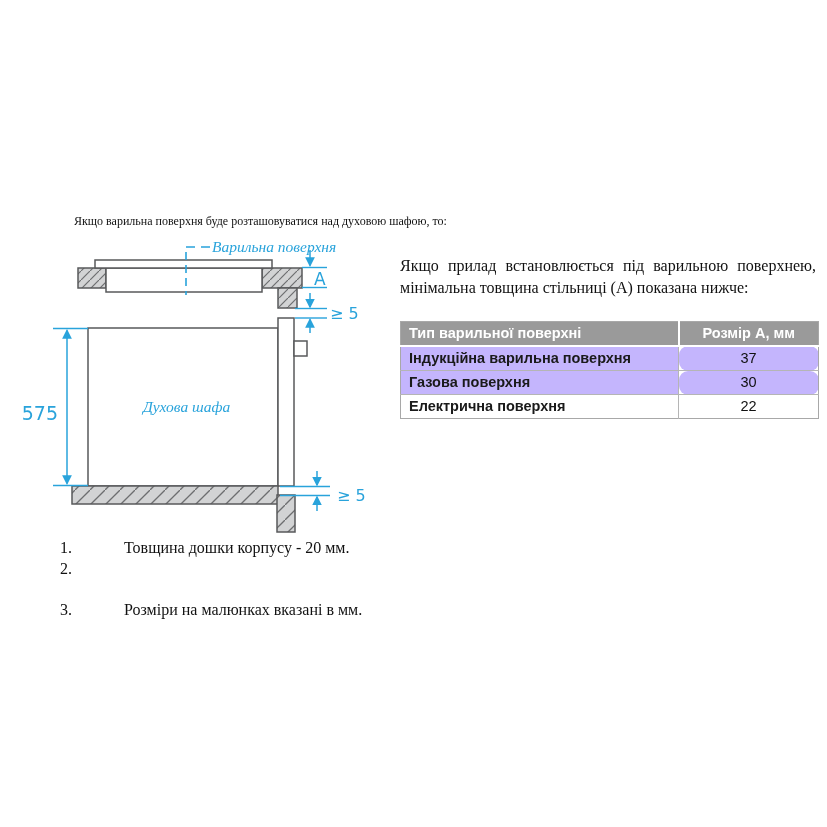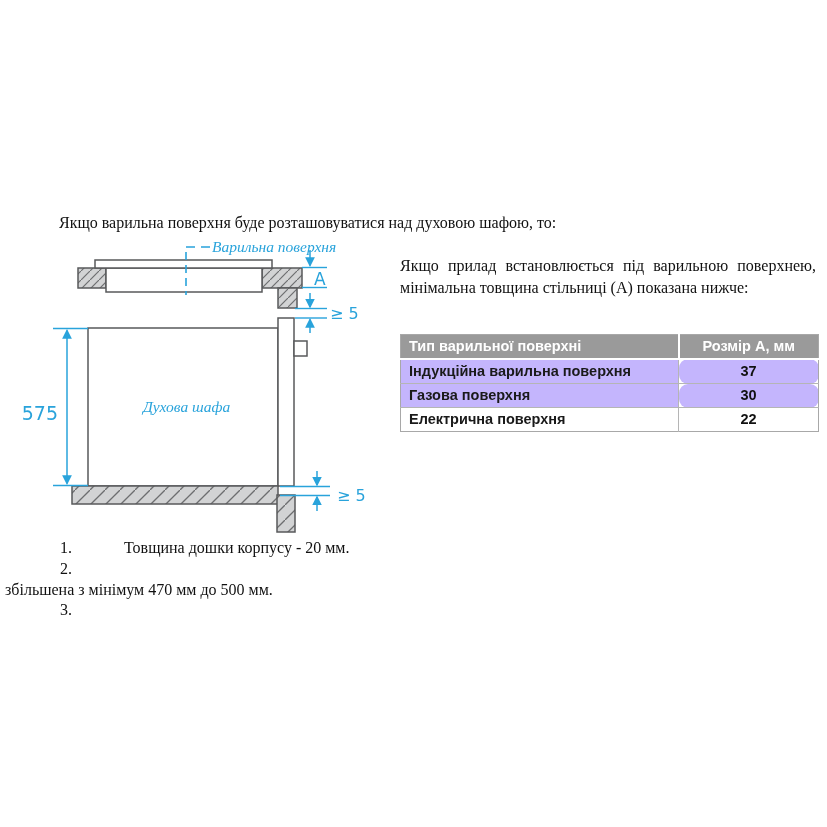--- a/index.html
+++ b/index.html
@@ -1,46 +1,45 @@
 <!DOCTYPE html>
 <html><head>
 <meta charset="utf-8">
 <style>
   html,body{margin:0;padding:0;background:#ffffff;}
   .canvas{
     position:relative;width:827px;height:827px;background:#ffffff;
     font-family:"Liberation Serif", serif;color:#111;overflow:hidden;
   }
   
-  .intro{position:absolute;left:59px;top:214px;font-size:16px;white-space:nowrap;}
+  .intro{position:absolute;left:74px;top:214px;font-size:12px;white-space:nowrap;}
   .side-par{
     position:absolute;left:400px;top:255px;width:416px;
     font-size:16px;line-height:21.5px;text-align:justify;
   }
   
   .spec-table{
     position:absolute;left:400px;top:321px;width:418px;
     border-collapse:collapse;table-layout:fixed;
     font-family:"Liberation Sans", sans-serif;font-size:14.5px;
     border:1px solid #a8a8a8;
-    margin-top:13px;
   }
   .spec-table col.c1{width:278px;}
   .spec-table col.c2{width:140px;}
   .spec-table th{
     background:#9a9a9a;color:#ffffff;font-weight:bold;text-align:left;
     padding:2px 8px;border-bottom:2px solid #ffffff;line-height:19px;
   }
   .spec-table th.val{text-align:center;border-left:2px solid #ffffff;}
   .spec-table td{
     padding:1px 8px;line-height:21px;vertical-align:middle;
     border-top:1px solid #b5b5b5;
   }
   .spec-table td.type{font-weight:bold;color:#1a1a1a;}
-  .spec-table td.val{text-align:center;border-left:1px solid #b5b5b5;font-weight:bold;border-radius:9px;}
+  .spec-table td.val{text-align:center;border-left:1px solid #b5b5b5;font-weight:normal;border-radius:9px;}
   .spec-table tr.alt td{background:#c4b5fd;}
   
   .note-num{position:absolute;font-size:16px;white-space:nowrap;}
   .note-text{position:absolute;font-size:16px;white-space:nowrap;}
   
   .diagram{position:absolute;left:0;top:235px;}
   .diagram text{font-family:"DejaVu Sans", sans-serif;}
   .diagram text.cursive{font-family:"Liberation Serif", serif;font-style:italic;}
 </style>
 </head>
@@ -134,17 +133,17 @@
         <td class="type">Електрична поверхня</td>
         <td class="val">22</td>
       </tr>
     </tbody>
   </table>
 
   <div class="note-num" style="left:60px;top:539px;">1.</div>
   <div class="note-text" style="left:124px;top:539px;">Товщина дошки корпусу - 20 мм.</div>
 
   <div class="note-num" style="left:60px;top:560px;">2.</div>
-  <div class="note-text" style="left:5px;top:581px;">збільшена з мінімум 470 мм до 500 мм.</div>
 
   <div class="note-num" style="left:60px;top:601px;">3.</div>
+  <div class="note-text" style="left:124px;top:601px;">Розміри на малюнках вказані в мм.</div>
 
 </div>
 
 </body></html>

